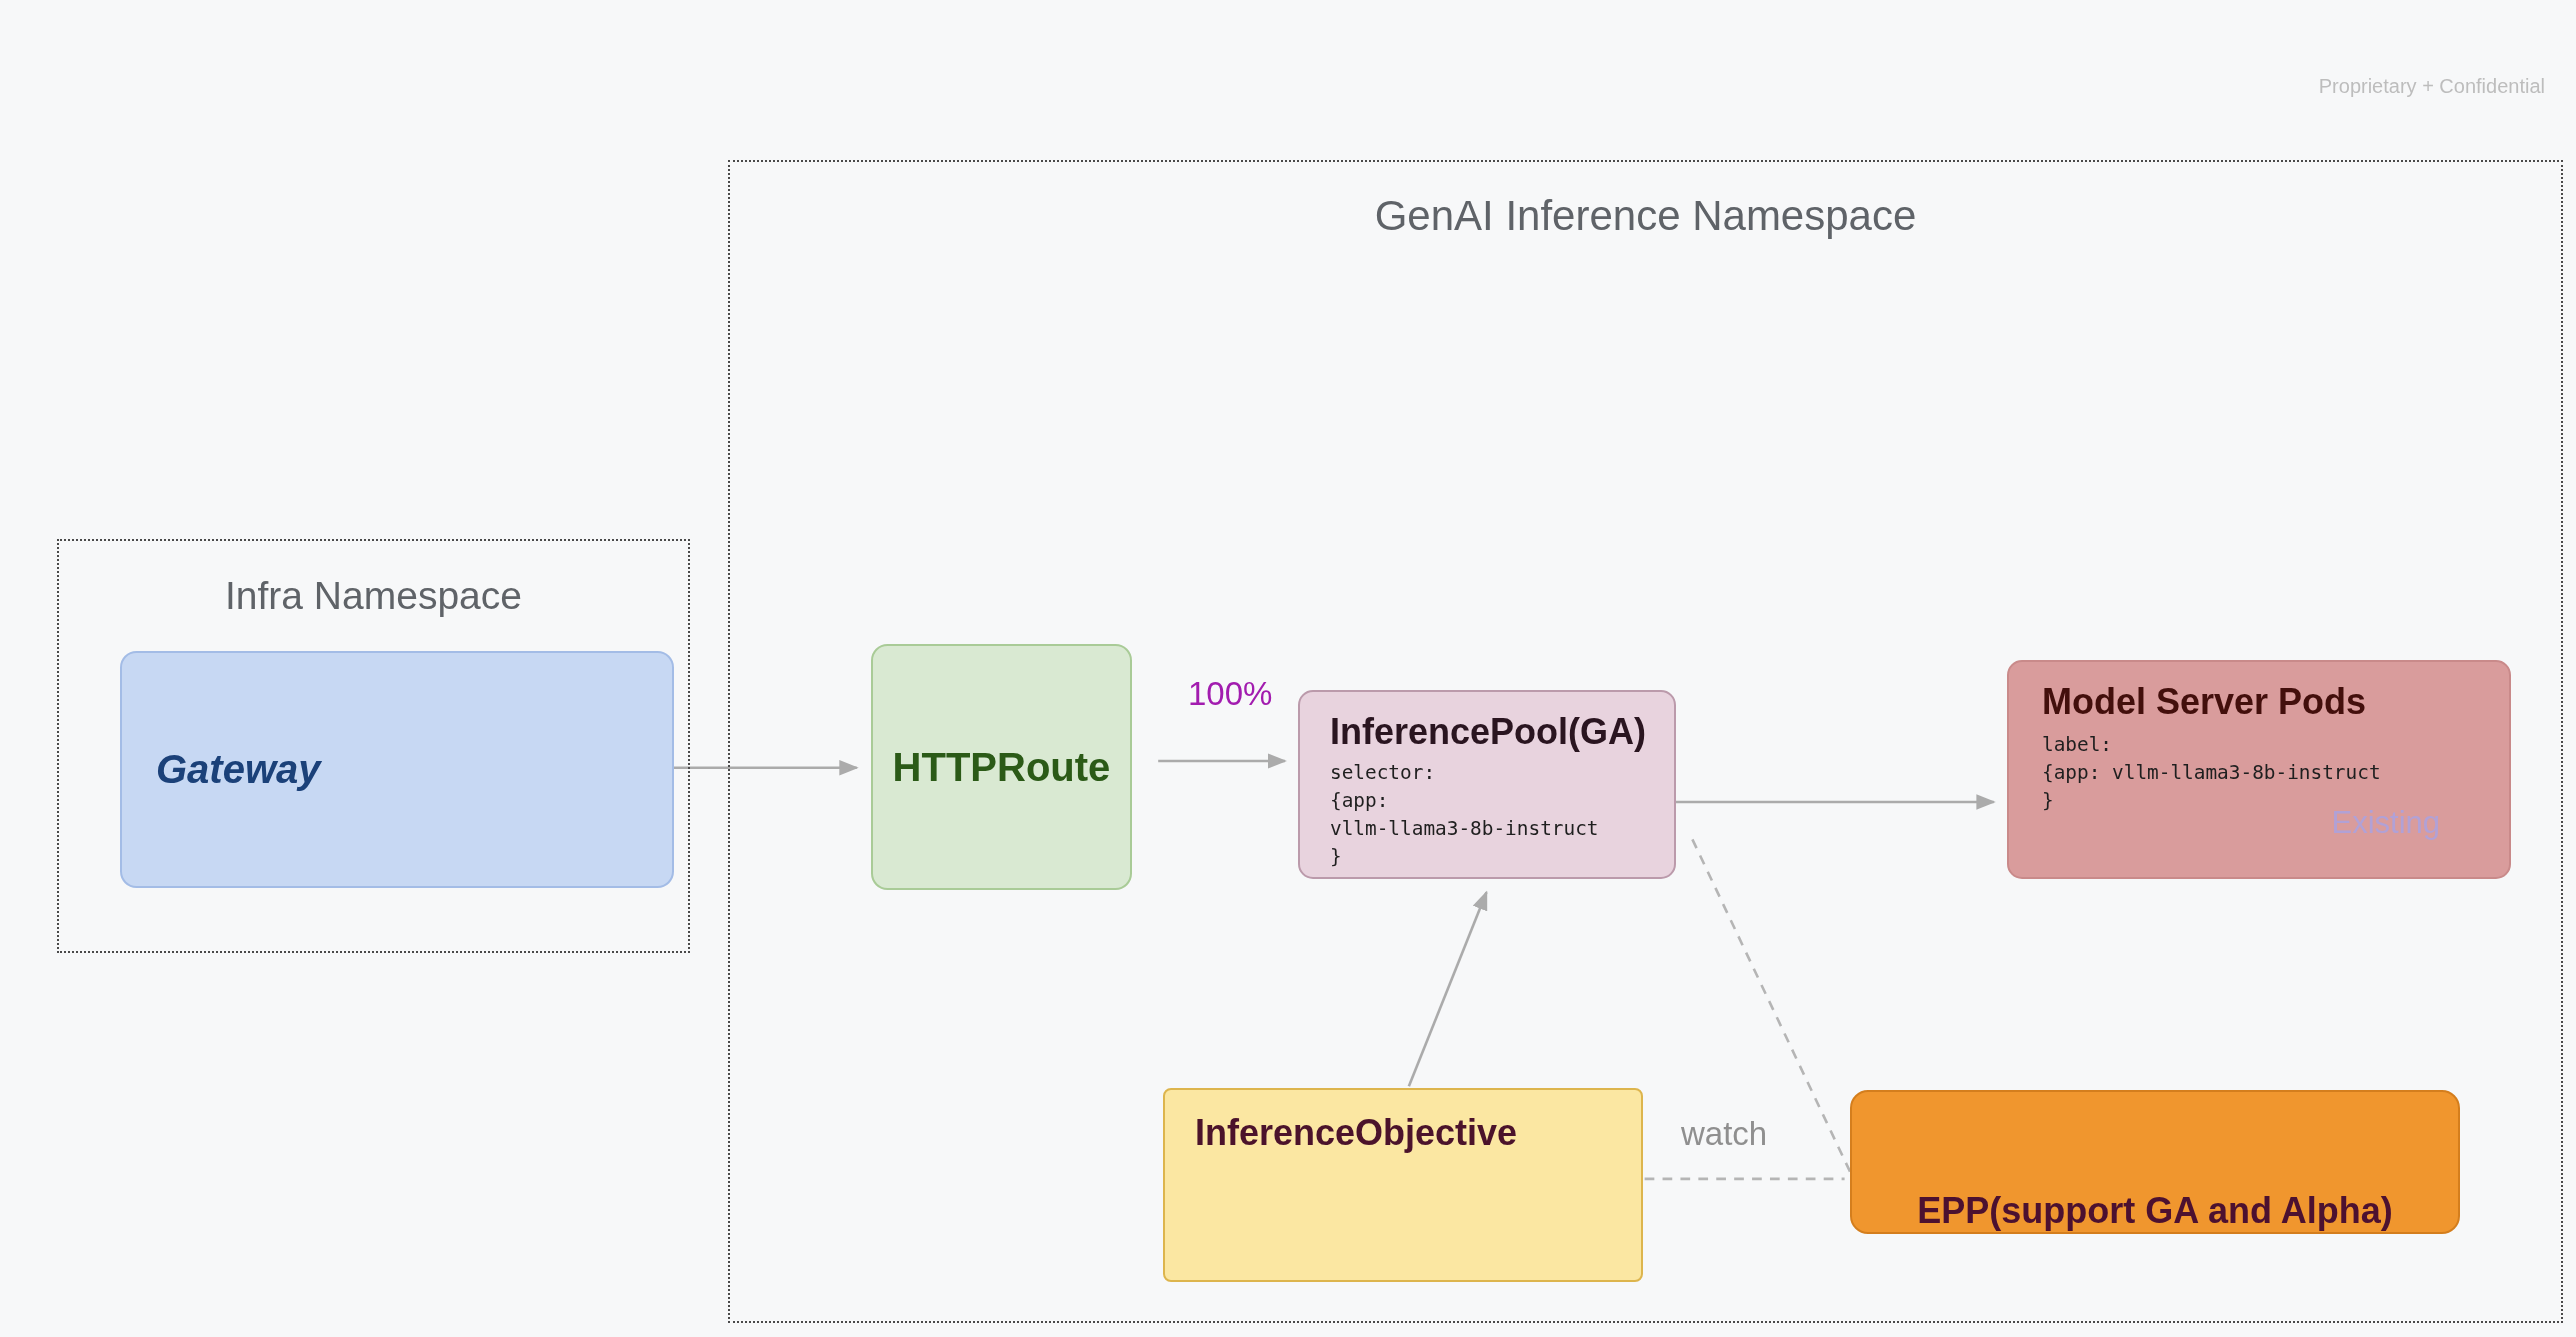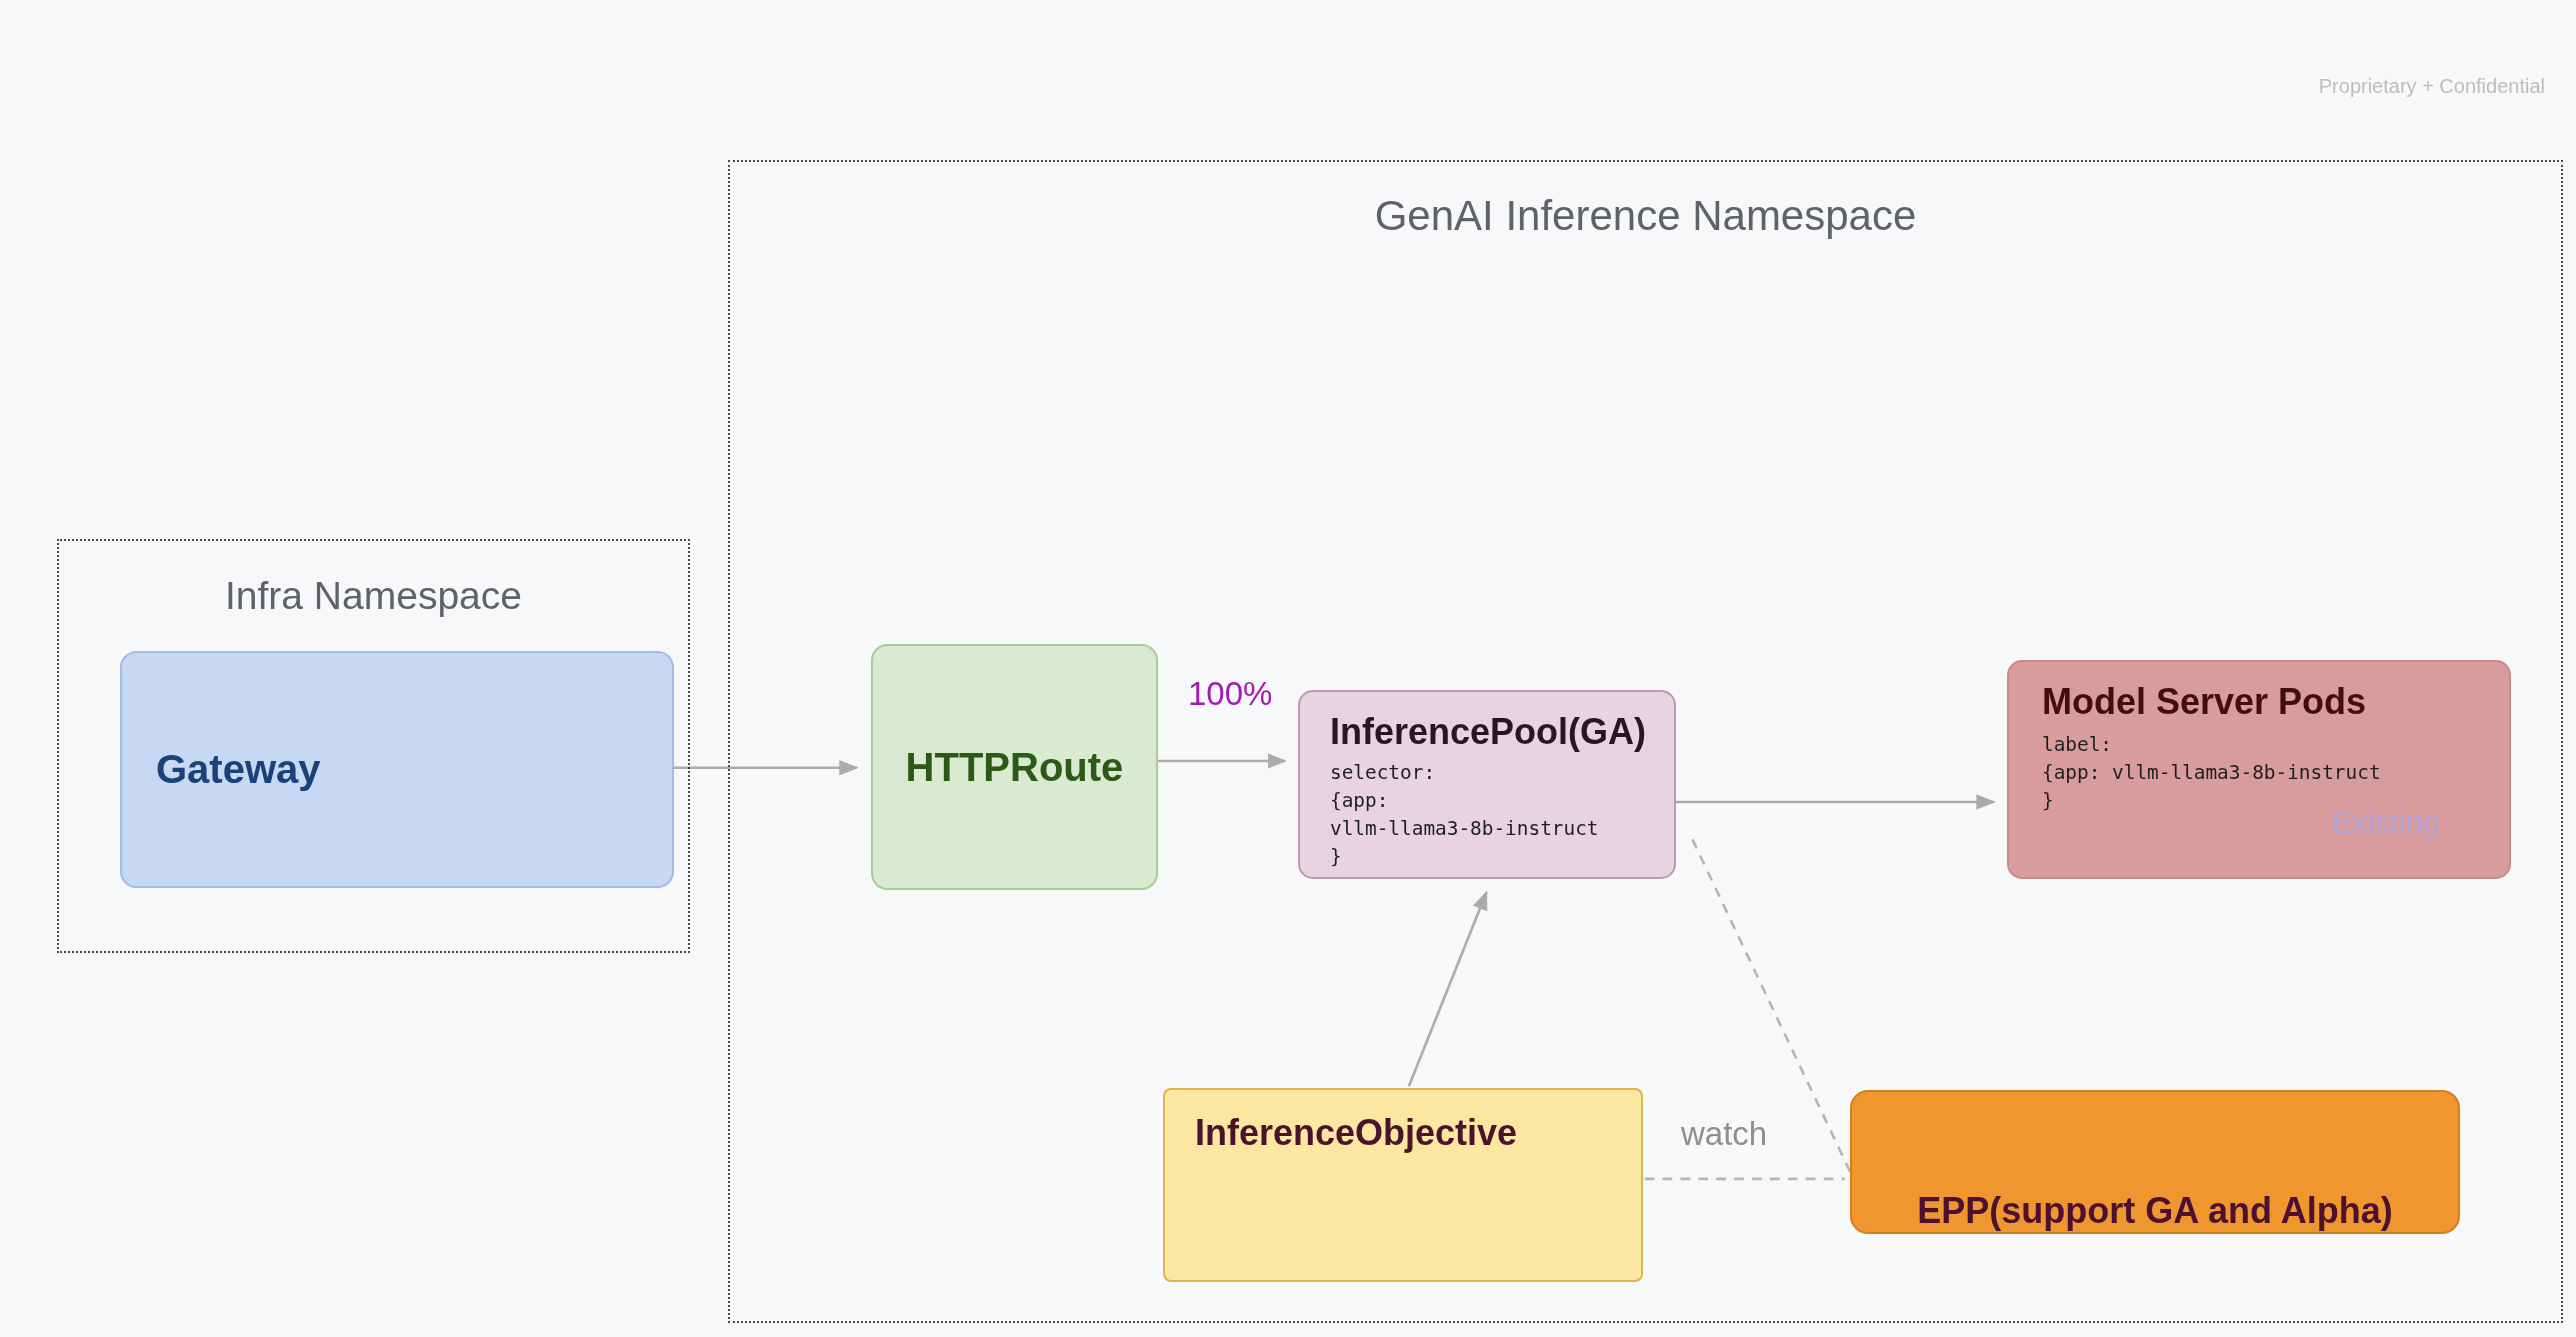--- a/index.html
+++ b/index.html
@@ -44,24 +44,24 @@
   }
   .node-gateway {
     left: 120px; top: 651px; width: 554px; height: 237px;
     background: #c7d8f3;
     border: 2.2px solid #a3bce6;
     border-radius: 16.4px;
     display: flex; align-items: center;
     padding-left: 34px;
   }
   .node-gateway .title {
-    font-size: 40px; font-weight: 700; color: #1b4179;
+    font-size: 40px; font-weight: 700; color: #1b4179; font-style: italic;
   }
   .node-httproute {
-    left: 871px; top: 644px; width: 287px; height: 246px;
+    left: 871px; top: 644px; width: 261px; height: 246px;
     background: #d9e9d2;
     border: 2.2px solid #a9cb97;
     border-radius: 16.4px;
     display: flex; align-items: center; justify-content: center;
   }
   .node-httproute .title {
     font-size: 40px; font-weight: 700; color: #2b5a17;
   }
   .node-pool {
     left: 1298px; top: 690px; width: 378px; height: 189px;

